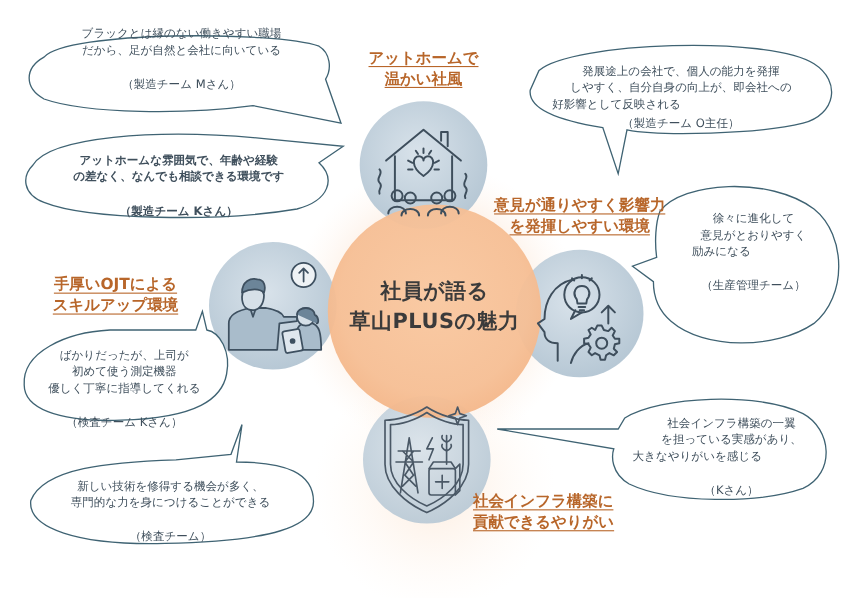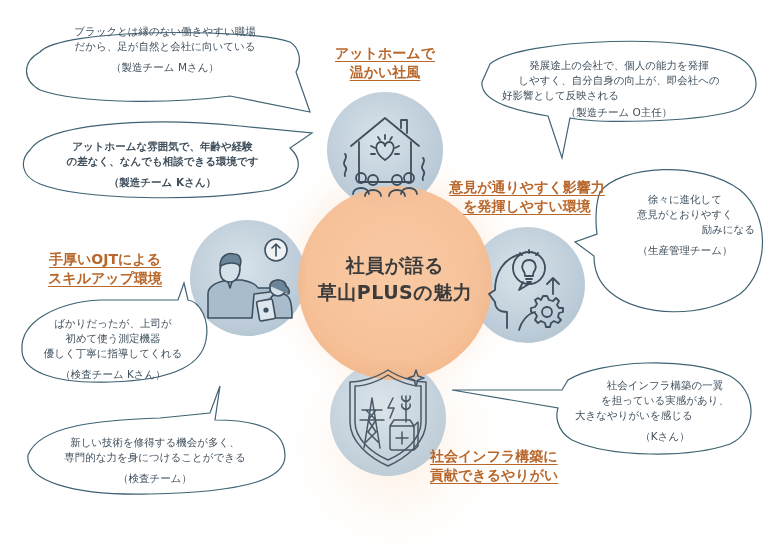--- a/index.html
+++ b/index.html
@@ -18,21 +18,21 @@
   .heading {
     position: absolute; font-size: 14px; font-weight: bold; line-height: 19px;
     color: #b8662a; text-align: center; white-space: nowrap;
   }
   .heading span { display: block; text-decoration: underline; text-underline-offset: 3px; text-decoration-thickness: 1px; }
 
   .bubble-text {
     position: absolute; font-size: 10.5px; line-height: 15px; color: #3f4f5c; text-align: center; white-space: nowrap;
   }
   .bubble-text .line { display: block; }
-  .bubble-text .attrib { display: block; margin-top: 6px; }
+  .bubble-text .attrib { display: block; margin-top: 16px; }
 
   .icon-wrap { position: absolute; }
 </style>
 </head>
 <body>
 
 <div class="stage">
 
   <svg class="bg-svg" viewBox="0 0 768 544">
     <defs>
@@ -183,21 +183,21 @@
   <div class="bubble-text" style="left:494px;top:58px;width:250px;">
     <span class="line">発展途上の会社で、個人の能力を発揮</span>
     <span class="line">しやすく、自分自身の向上が、即会社への</span>
     <span class="line" style="text-align:left;padding-left:8px;">好影響として反映される</span>
     <span class="attrib" style="margin-top:2px;">（製造チーム O主任）</span>
   </div>
 
   <div class="bubble-text" style="left:615px;top:192px;width:140px;">
     <span class="line">徐々に進化して</span>
     <span class="line">意見がとおりやすく</span>
-    <span class="line" style="text-align:right;padding-left:14px;font-family:Liberation Serif, serif;">励みになる</span>
+    <span class="line" style="text-align:left;padding-left:14px;font-family:Liberation Serif, serif;">励みになる</span>
     <span class="attrib">（生産管理チーム）</span>
   </div>
 
   <div class="bubble-text" style="left:28px;top:316px;width:170px;">
     <span class="line">ばかりだったが、上司が</span>
     <span class="line">初めて使う測定機器</span>
     <span class="line">優しく丁寧に指導してくれる</span>
     <span class="attrib">（検査チーム Kさん）</span>
   </div>
 

